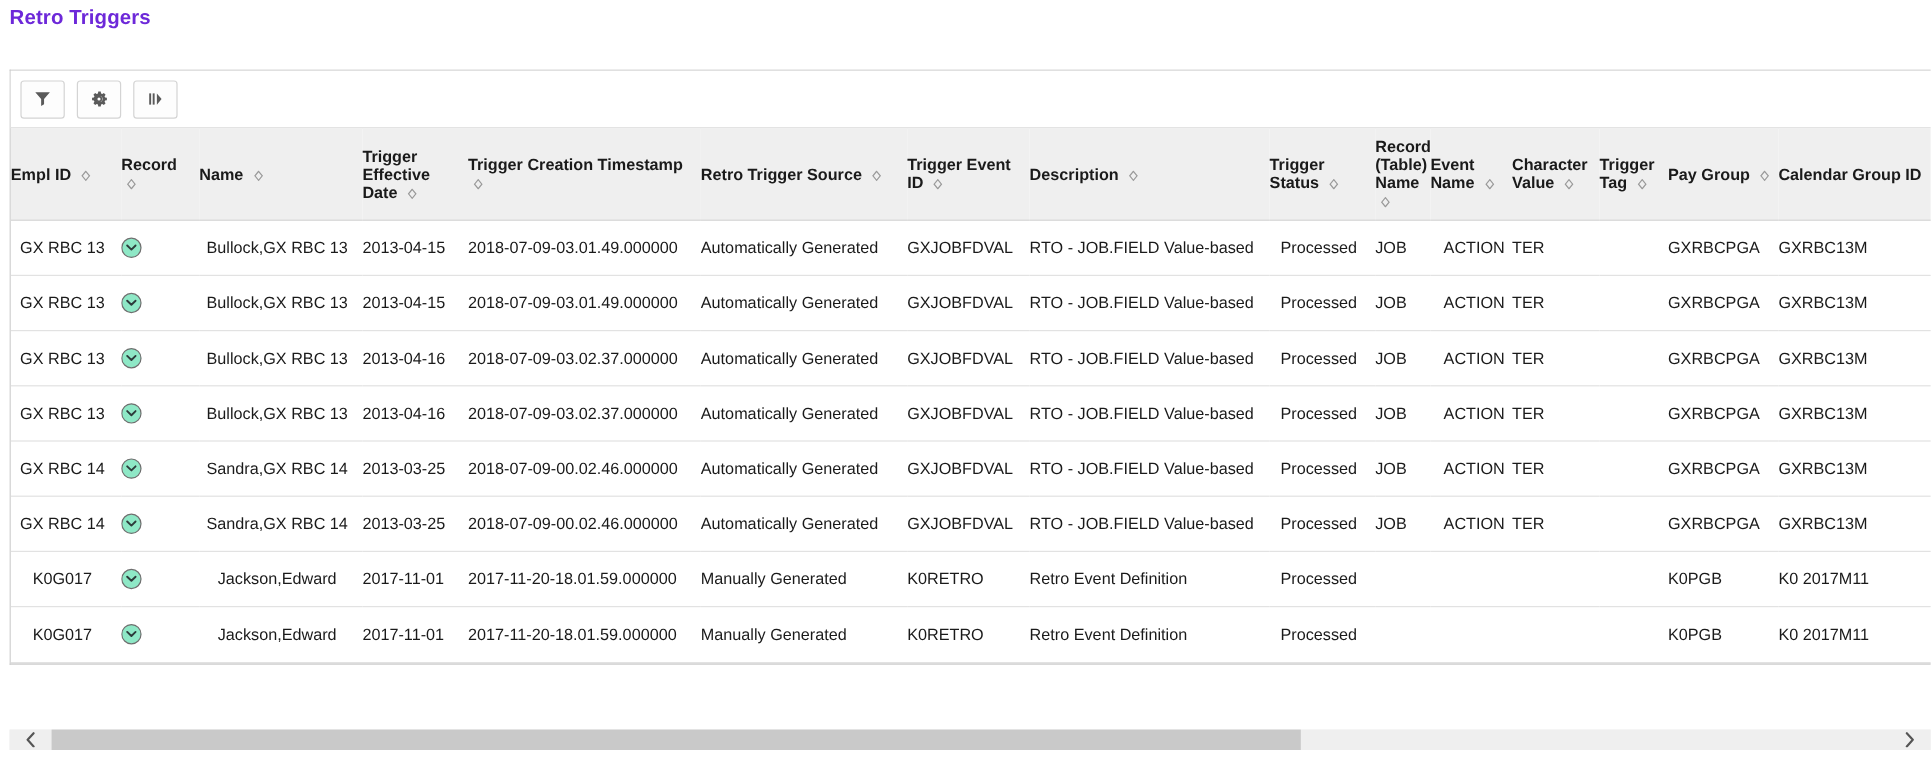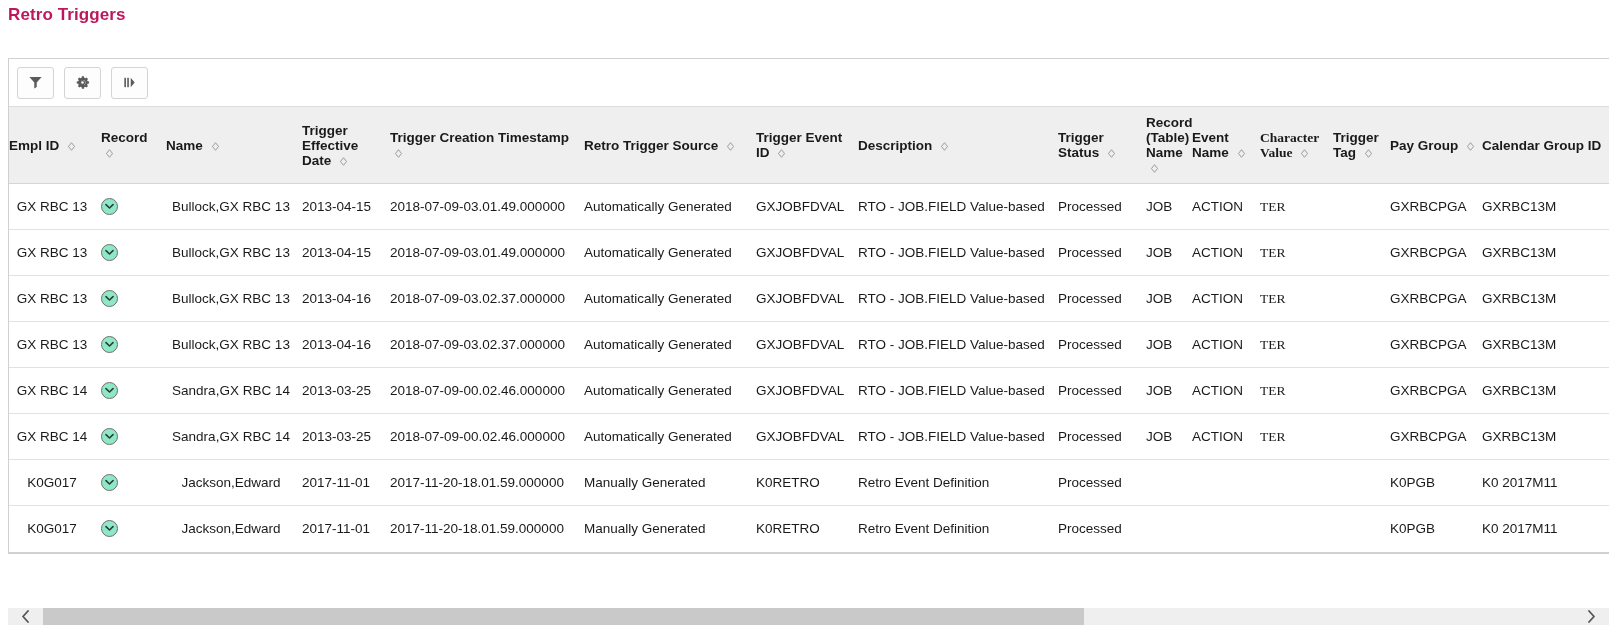--- a/index.html
+++ b/index.html
@@ -14,21 +14,21 @@
     height: 634px;
     overflow: hidden;
     position: relative;
     -webkit-font-smoothing: antialiased;
   }
 
   
   .page-title {
     font-size: 17px;
     font-weight: bold;
-    color: #be185d;
+    color: #6d28d9;
     padding: 5px 0 0 8px;
     letter-spacing: .1px;
   }
 
   
   .grid-frame {
     position: absolute;
     left: 8px;
     top: 58px;
     width: 1601px;
@@ -136,24 +136,24 @@
 
   
   .c-emplid   { padding-left: 12px; text-align: center; }
   .c-actions  { padding-left: 12px; }
   .c-name     { padding-left: 0px; text-align: center; }
   .c-tefd     { padding-left: 0px; }
   .c-tcts     { padding-left: 0px; }
   .c-rts      { padding-left: 0px; }
   .c-teid     { padding-left: 0px; }
   .c-desc     { padding-left: 0px; margin-top: 35px; }
-  .c-tstat    { padding-left: 0px; }
+  .c-tstat    { padding-left: 0px; text-align: center; }
   .c-rec      { padding-left: 0px; }
-  .c-fld      { padding-left: 0px; }
-  .c-char     { padding-left: 0px; font-family: Liberation Serif, serif; }
+  .c-fld      { padding-left: 0px; text-align: right; }
+  .c-char     { padding-left: 0px; }
   .c-tag      { padding-left: 0px; }
   .c-pg       { padding-left: 0px; }
   .c-cal      { padding-left: 0px; }
 
   
   .grid-bottom-edge {
     height: 1px;
     background: #d0d0d0;
   }
 

